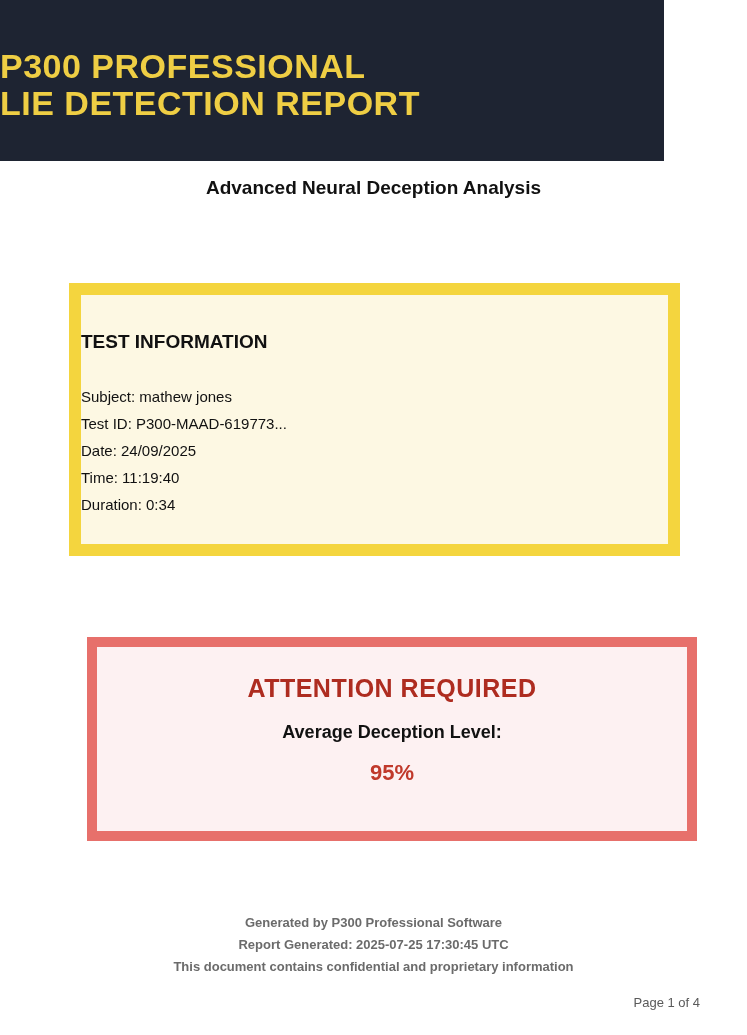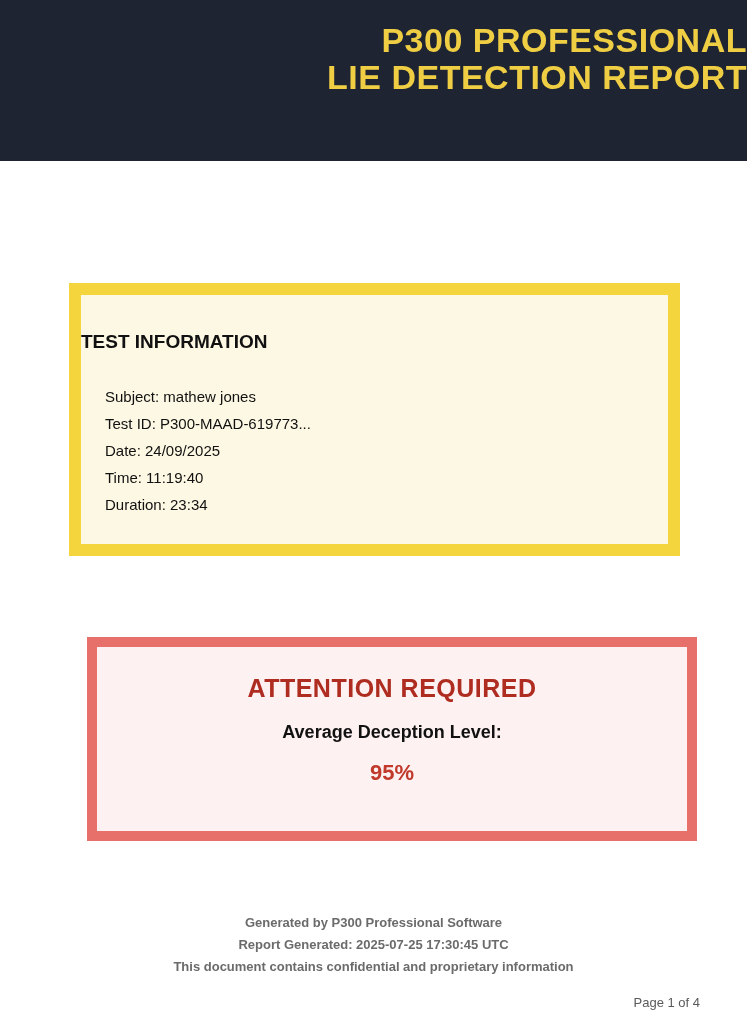--- a/index.html
+++ b/index.html
@@ -11,26 +11,26 @@
   .page {
     position: relative;
     width: 747px;
     height: 1035px;
     background: #ffffff;
     overflow: hidden;
   }
   .report-header {
     position: absolute;
     top: 0; left: 0;
-    width: 747px;
+    width: 664px;
     height: 161px;
     box-sizing: border-box;
     background: var(--header_bg, #1e2432);
-    text-align: right;
-    padding-top: 22px;
+    text-align: left;
+    padding-top: 48px;
   }
   .header-title-line {
     font-size: 34px;
     font-weight: bold;
     line-height: 37px;
     letter-spacing: 0.5px;
     color: var(--header_title, #efce44);
   }
   .subtitle {
     position: absolute;
@@ -58,21 +58,20 @@
     font-size: 19px;
     font-weight: bold;
     line-height: 22px;
     color: #111111;
   }
   .info-lines {
     margin-top: 30px;
     font-size: 15px;
     line-height: 27px;
     color: #111111;
-    padding-left: 24px;
   }
   .alert-box {
     position: absolute;
     left: 87px;
     top: 637px;
     width: 610px;
     height: 204px;
     box-sizing: border-box;
     border: 10px solid var(--alert_border, #e7706b);
     background: var(--alert_bg, #fdf1f2);
@@ -126,29 +125,30 @@
 
 <div class="page">
 
   <header class="report-header">
     <div>
       <div class="header-title-line">P300 PROFESSIONAL</div>
       <div class="header-title-line">LIE DETECTION REPORT</div>
     </div>
   </header>
 
+  <div class="subtitle">Advanced Neural Deception Analysis</div>
 
   <section class="info-box">
     <h2 class="info-title">TEST INFORMATION</h2>
     <div class="info-lines">
       <div class="info-line">Subject: mathew jones</div>
       <div class="info-line">Test ID: P300-MAAD-619773...</div>
       <div class="info-line">Date: 24/09/2025</div>
       <div class="info-line">Time: 11:19:40</div>
-      <div class="info-line">Duration: 23:34</div>
+      <div class="info-line">Duration: 0:34</div>
     </div>
   </section>
 
   <section class="alert-box">
     <h2 class="alert-title">ATTENTION REQUIRED</h2>
     <div class="alert-label">Average Deception Level:</div>
     <div class="alert-value">95%</div>
   </section>
 
   <footer class="report-footer">

